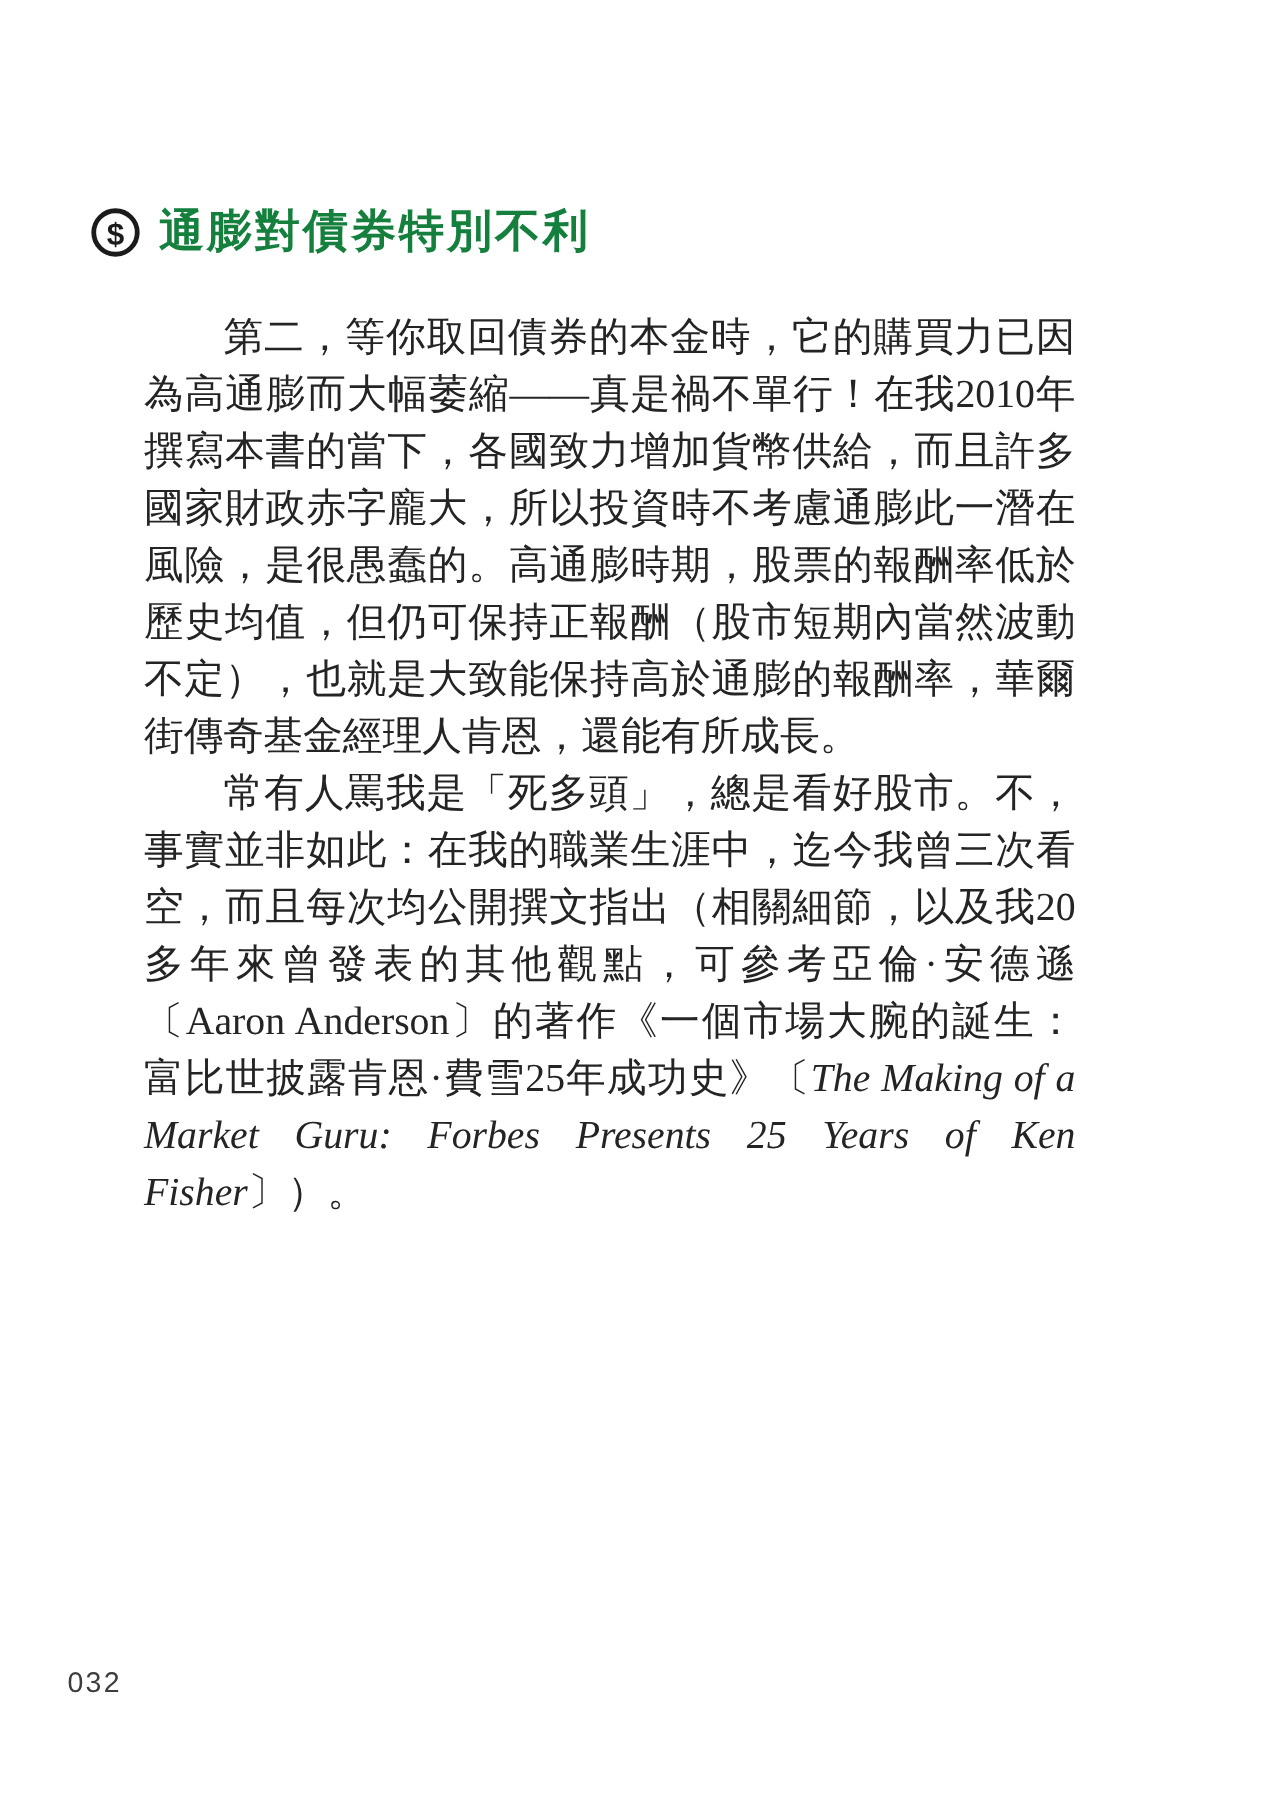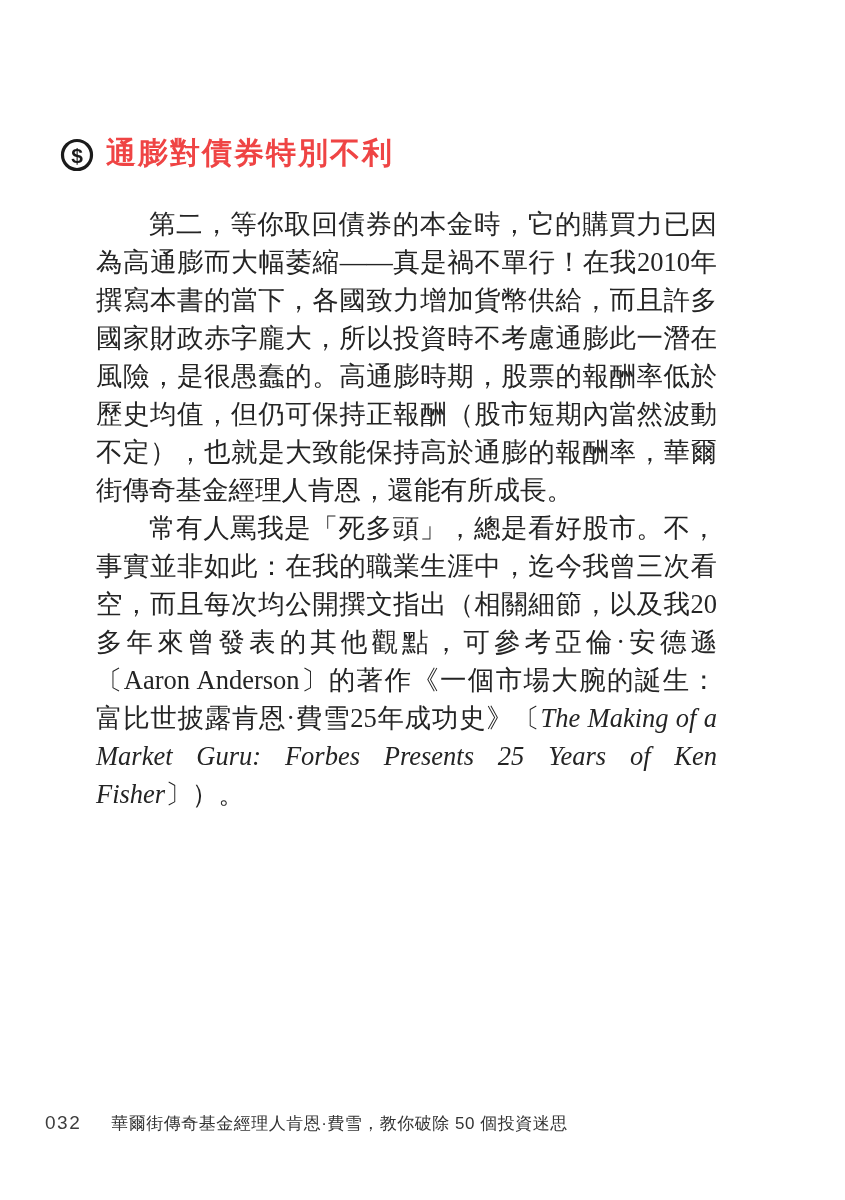--- a/index.html
+++ b/index.html
@@ -23,24 +23,24 @@
     align-items: center;
     gap: 11px;
   }
   .heading-icon {
     width: 36px;
     height: 36px;
     flex: 0 0 auto;
     display: block;
   }
   .heading-text {
-    font-family: Liberation Mono, monospace;
+    font-family: Liberation Sans, sans-serif;
     font-size: 30px;
     font-weight: 700;
-    color: #ef4444;
+    color: #15803d;
     letter-spacing: 2px;
     line-height: 36px;
     white-space: nowrap;
   }
   .body-text {
     position: absolute;
     left: 96px;
     top: 205px;
     width: 621px;
     font-size: 26.5px;
@@ -57,21 +57,20 @@
     font-family: "Liberation Serif", "DejaVu Serif", serif;
     font-style: italic;
   }
   .footer {
     position: absolute;
     left: 45px;
     top: 1112px;
     width: 770px;
     display: flex;
     align-items: baseline;
-    gap: 30px;
     font-family: "Liberation Sans", "DejaVu Sans", sans-serif;
   }
   .footer .page-number {
     font-size: 19px;
     color: #3d3d3d;
     letter-spacing: 1.5px;
   }
   .footer .book-title {
     font-size: 17px;
     color: #333333;
@@ -92,16 +91,15 @@
     <span class="heading-text">通膨對債券特別不利</span>
   </div>
 
   <div class="body-text">
       <p><span>第二，等你取回債券的本金時，它的購買力已因為高通膨而大幅萎縮——真是禍不單行！在我2010年撰寫本書的當下，各國致力增加貨幣供給，而且許多國家財政赤字龐大，所以投資時不考慮通膨此一潛在風險，是很愚蠢的。高通膨時期，股票的報酬率低於歷史均值，但仍可保持正報酬（股市短期內當然波動不定），也就是大致能保持高於通膨的報酬率，華爾街傳奇基金經理人肯恩，還能有所成長。</span></p>
       <p><span>常有人罵我是「死多頭」，總是看好股市。不，事實並非如此：在我的職業生涯中，迄今我曾三次看空，而且每次均公開撰文指出（相關細節，以及我20多年來曾發表的其他觀點，可參考亞倫·安德遜〔Aaron Anderson〕的著作《一個市場大腕的誕生：富比世披露肯恩·費雪25年成功史》〔</span><span class="latin-italic">The Making of a Market Guru: Forbes Presents 25 Years of Ken Fisher</span><span>〕）。</span></p>
     </div>
 
   <div class="footer">
     <span class="page-number">032</span>
-    <span class="book-title">華爾街傳奇基金經理人肯恩·費雪，教你破除 50 個投資迷思</span>
   </div>
 
 </div>
 
 </body></html>

